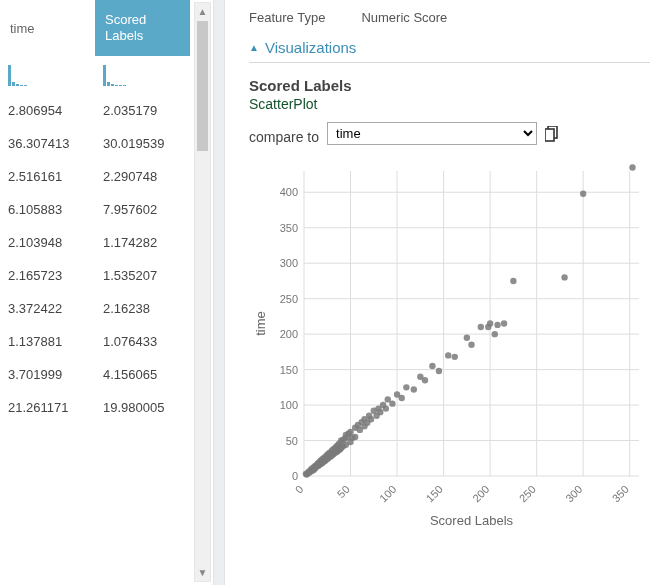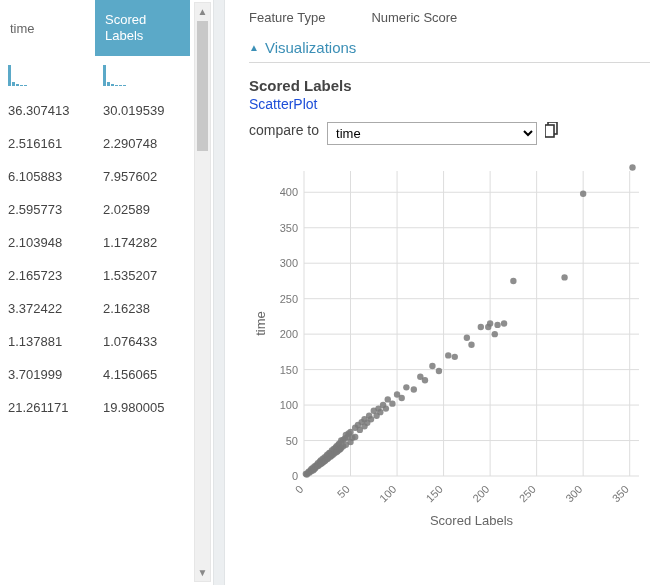--- a/index.html
+++ b/index.html
@@ -100,21 +100,21 @@
 
   
   .right-pane {
     flex: 1;
     padding: 8px 18px 8px 24px;
     display: flex;
     flex-direction: column;
   }
   .meta-row {
     display: flex;
-    gap: 46px;
+    gap: 36px;
     font-size: 13px;
     color: #555;
     padding: 2px 0 14px 0;
   }
   .viz-header {
     display: flex;
     align-items: center;
     gap: 6px;
     color: #3b8fb6;
     font-size: 15px;
@@ -125,27 +125,27 @@
   .viz-header .tri {
     font-size: 10px;
   }
   .section-title {
     font-size: 15px;
     font-weight: 600;
     color: #444;
     margin-bottom: 2px;
   }
   .plot-type {
-    color: #1d4ed8;
+    color: #14532d;
     font-size: 14px;
     margin-bottom: 10px;
   }
   .compare-row {
     display: flex;
-    align-items: flex-start;
+    align-items: flex-end;
     gap: 8px;
     margin-bottom: 16px;
     font-size: 14px;
     color: #444;
   }
   .compare-row select {
     width: 210px;
     font-size: 13px;
     padding: 2px 4px;
     border: 1px solid #aaa;
@@ -202,34 +202,34 @@
           <rect x="8" y="20" width="3" height="2" fill="#5ba9c8"></rect>
           <rect x="12" y="21" width="3" height="1" fill="#5ba9c8"></rect>
           <rect x="16" y="21" width="3" height="1" fill="#5ba9c8"></rect>
           <rect x="20" y="21" width="3" height="1" fill="#5ba9c8"></rect>
         </svg>
       </div>
     </div>
 
     <div class="data-body" id="data-body">
         <div class="data-row">
+          <div class="cell c1">2.806954</div>
+          <div class="cell c2">2.035179</div>
+        </div>
+        <div class="data-row">
           <div class="cell c1">36.307413</div>
           <div class="cell c2">30.019539</div>
         </div>
         <div class="data-row">
           <div class="cell c1">2.516161</div>
           <div class="cell c2">2.290748</div>
         </div>
         <div class="data-row">
           <div class="cell c1">6.105883</div>
           <div class="cell c2">7.957602</div>
-        </div>
-        <div class="data-row">
-          <div class="cell c1">2.595773</div>
-          <div class="cell c2">2.02589</div>
         </div>
         <div class="data-row">
           <div class="cell c1">2.103948</div>
           <div class="cell c2">1.174282</div>
         </div>
         <div class="data-row">
           <div class="cell c1">2.165723</div>
           <div class="cell c2">1.535207</div>
         </div>
         <div class="data-row">

